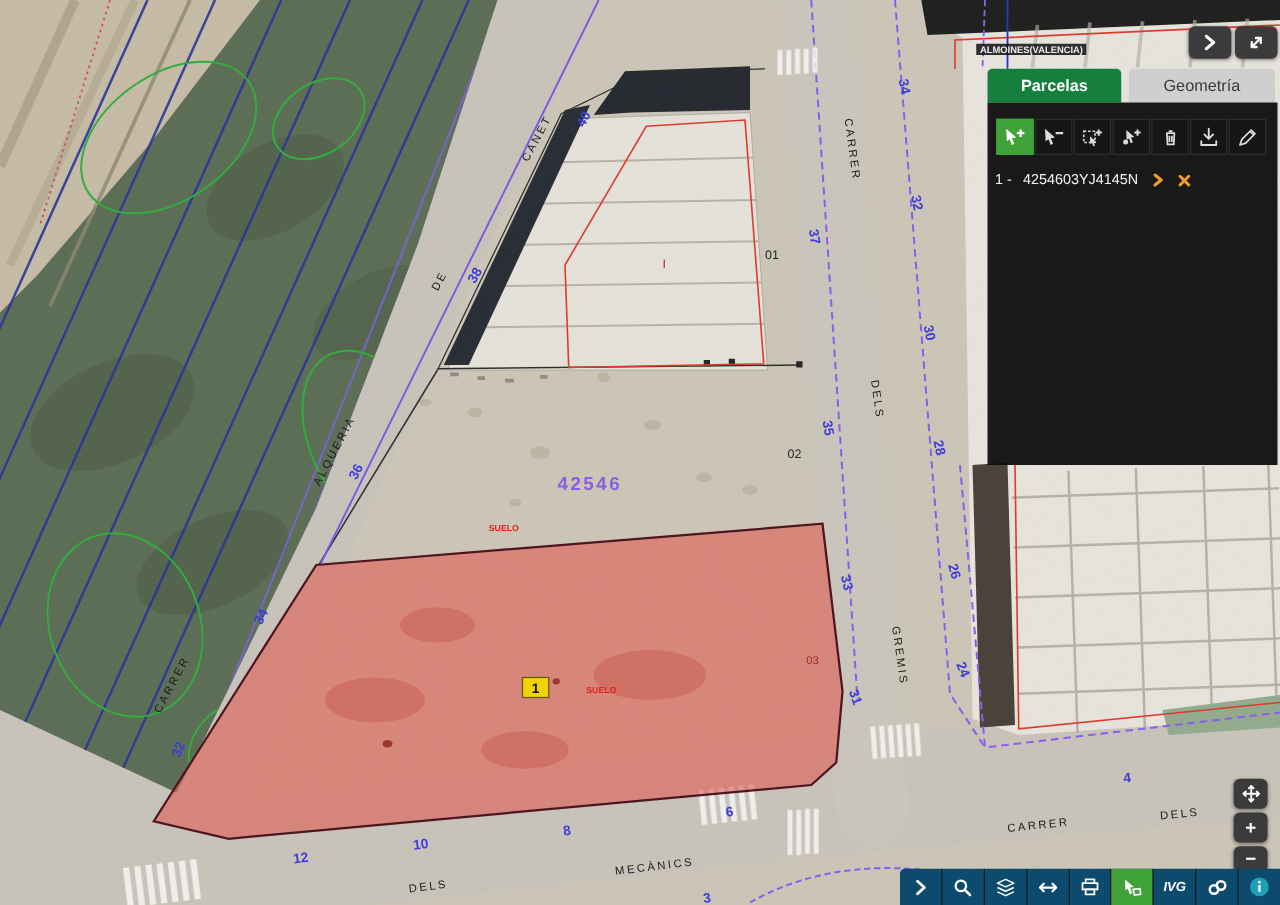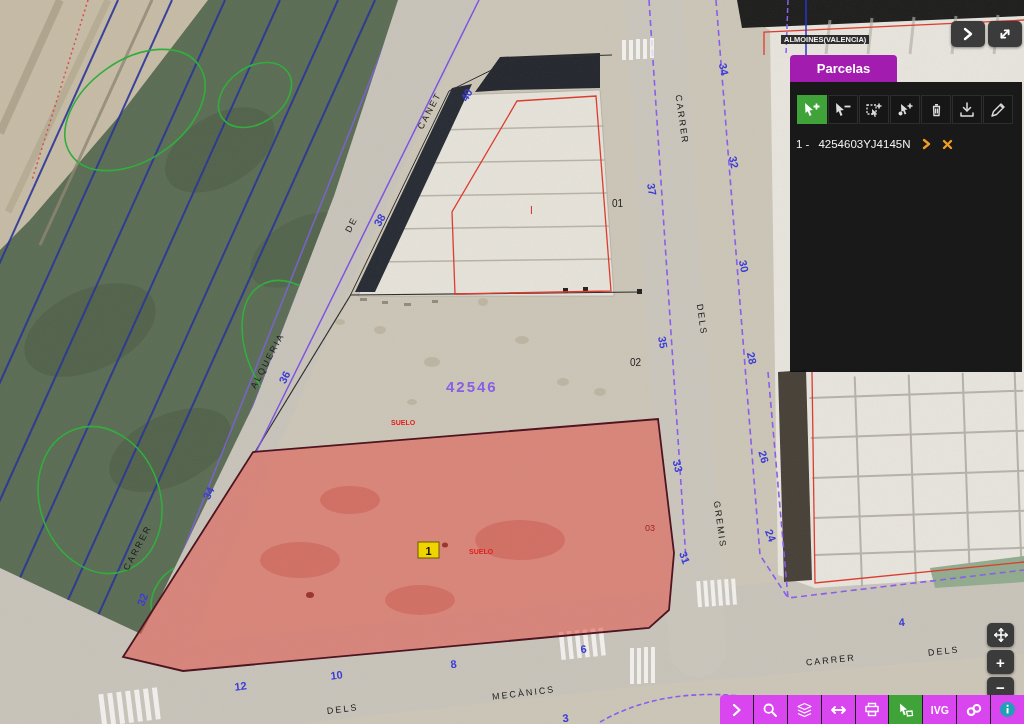--- a/index.html
+++ b/index.html
@@ -14,34 +14,34 @@
   .btn-dark{position:absolute;background:#3b3b3b;border-radius:5px;display:flex;align-items:center;
             justify-content:center;box-shadow:0 1px 3px rgba(0,0,0,.45);cursor:pointer;}
   .tr-btn{width:34px;height:26px;}
   .zc{width:27px;height:24px;left:987px;color:#fff;font-size:15px;font-weight:bold;line-height:1;}
 
   
   .panel{position:absolute;left:790px;top:55px;width:232px;height:317px;}
   .tabs{position:absolute;left:0;top:0;width:100%;height:27px;display:flex;}
   .tab{height:27px;display:flex;align-items:center;justify-content:center;font-size:13px;
        border-radius:4px 4px 0 0;cursor:pointer;}
-  .tab.active{width:107px;background:#a21caf;color:#fff;font-weight:bold;}
+  .tab.active{width:107px;background:#15803d;color:#fff;font-weight:bold;}
   .tab.inactive{width:117px;margin-left:6px;background:#cfcfcf;color:#3a3a3a;}
   .panel-body{position:absolute;left:0;top:27px;width:232px;height:290px;background:rgba(14,14,14,.95);}
   .tools{display:flex;gap:1px;margin:13px 0 0 7px;}
   .tool{width:30px;height:29px;background:#161616;border:1px solid #2d2d2d;display:flex;
         align-items:center;justify-content:center;cursor:pointer;box-sizing:border-box;}
   .tool.active{background:#3fa339;border-color:#3fa339;}
   .prow{display:flex;align-items:center;margin:14px 0 0 6px;color:#f2f2f2;font-size:11.5px;cursor:pointer;}
   .prow .idx{margin-right:9px;}
   .prow .icn{margin-left:10px;display:flex;align-items:center;}
 
   
   .btoolbar{position:absolute;left:720px;top:695px;width:304px;height:29px;display:flex;
-            background:#d946ef;border-radius:4px 0 0 0;overflow:hidden;}
+            background:#0c4a6e;border-radius:4px 0 0 0;overflow:hidden;font-style:italic;}
   .bitem{flex:1;display:flex;align-items:center;justify-content:center;border-left:1px solid #1a1a1a;
          cursor:pointer;color:#fff;}
   .bitem:first-child{border-left:none;}
   .bitem.active{background:#3fa339;}
   .bitem .txt{font-size:10.5px;font-weight:bold;color:#fff;}
 </style>
 </head>
 <body>
 
 <div class="stage">
@@ -299,20 +299,21 @@
       <path d="M4.6 11.4 L11.4 4.6"></path>
           <polyline points="7.8,4.4 11.6,4.4 11.6,8.2"></polyline>
           <polyline points="4.4,7.8 4.4,11.6 8.2,11.6"></polyline>
     </g>
   </svg>
 </div>
 
 <div class="panel">
   <div class="tabs">
     <div class="tab active">Parcelas</div>
+    <div class="tab inactive">Geometría</div>
   </div>
   <div class="panel-body">
     <div class="tools">
       <div class="tool active">
         <svg width="18" height="17" viewBox="0 0 18 17">
           <polygon points="2,2 10,9 6.5,9.5 8.5,14 6.5,15 4.8,10.3 2.5,12" fill="#fff"></polygon>
           <path d="M13.5 2.5 v6 M10.5 5.5 h6" stroke="#fff" stroke-width="1.8"></path>
         </svg>
       </div>
       <div class="tool">

